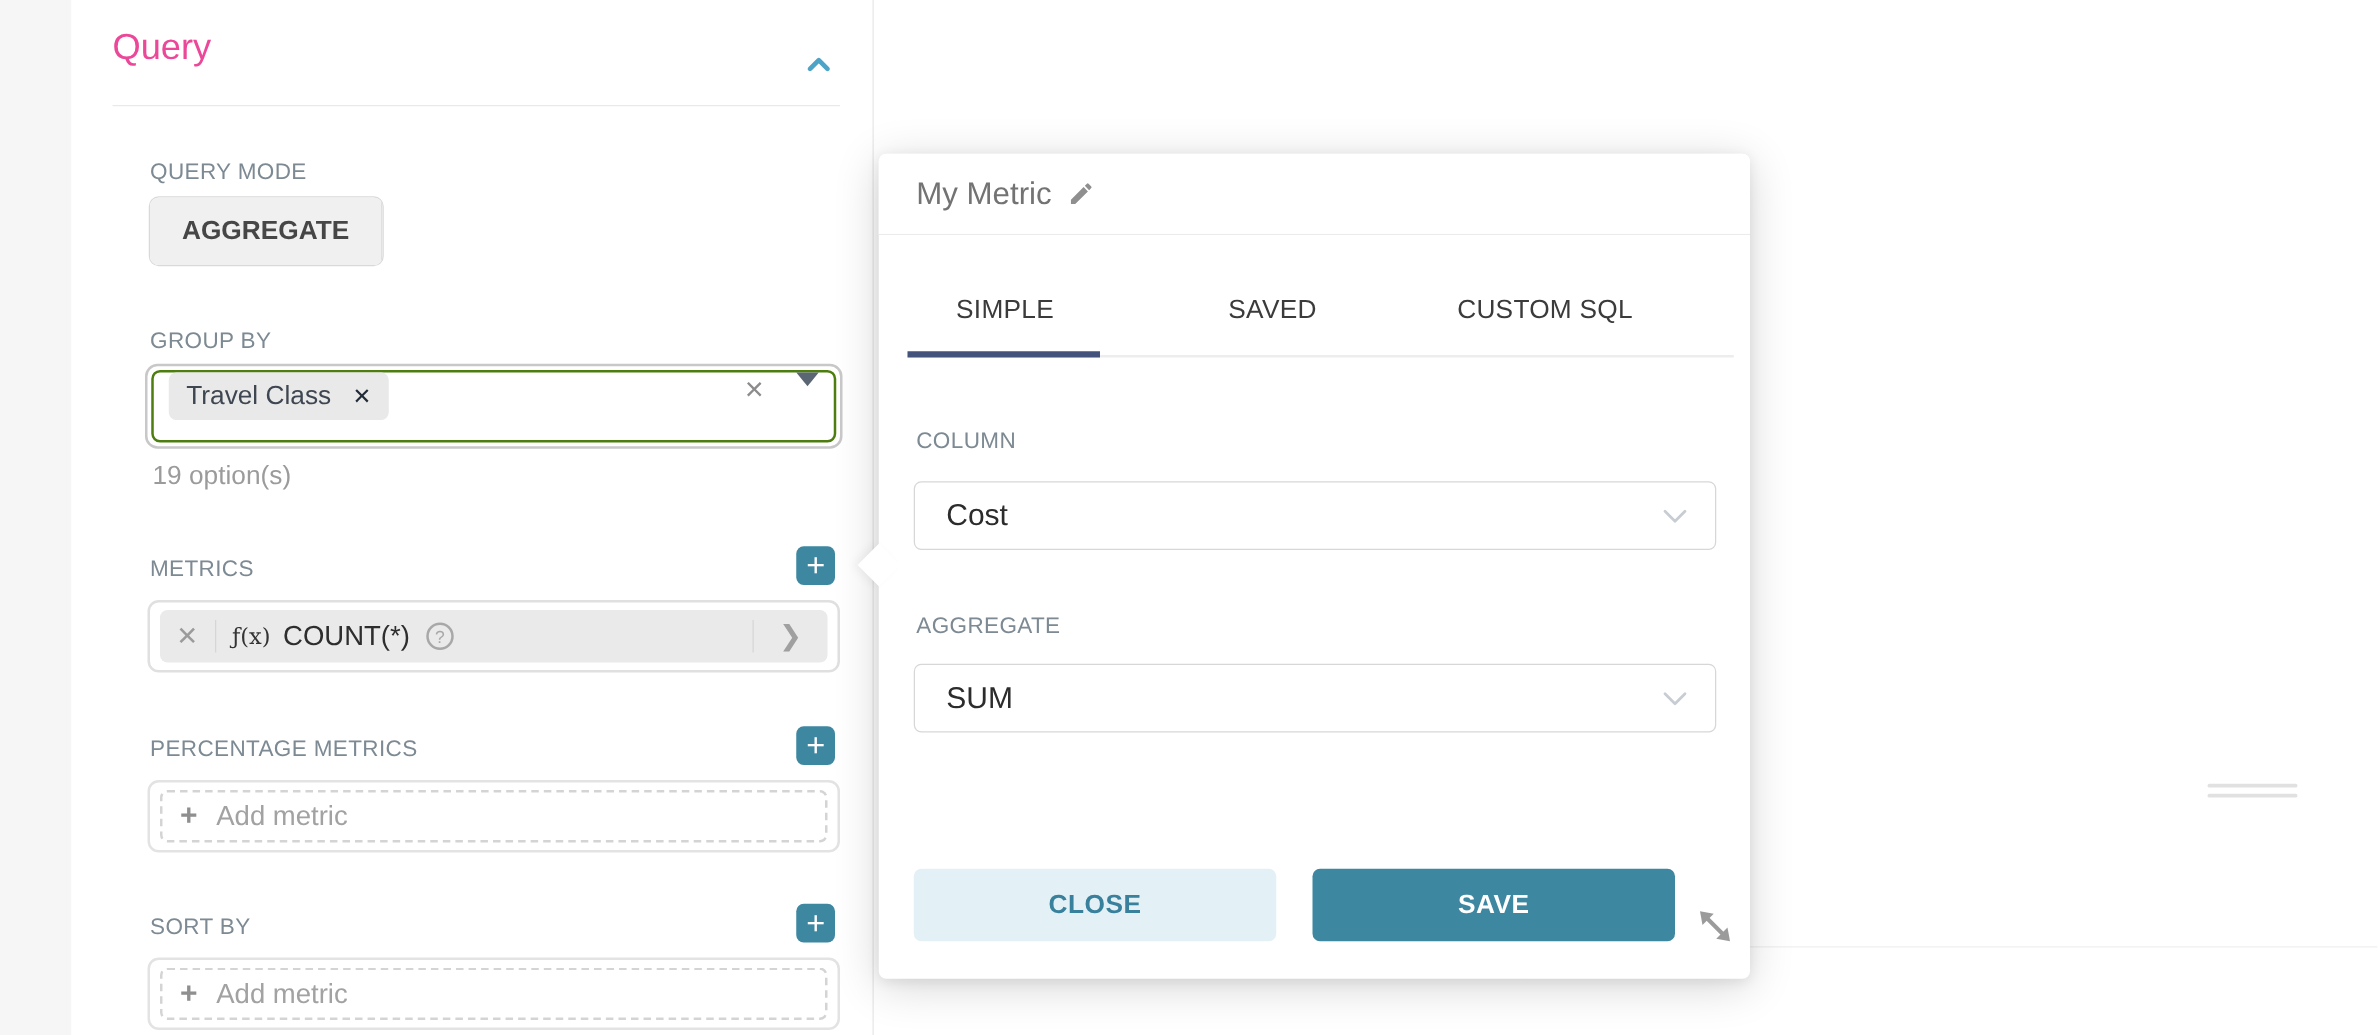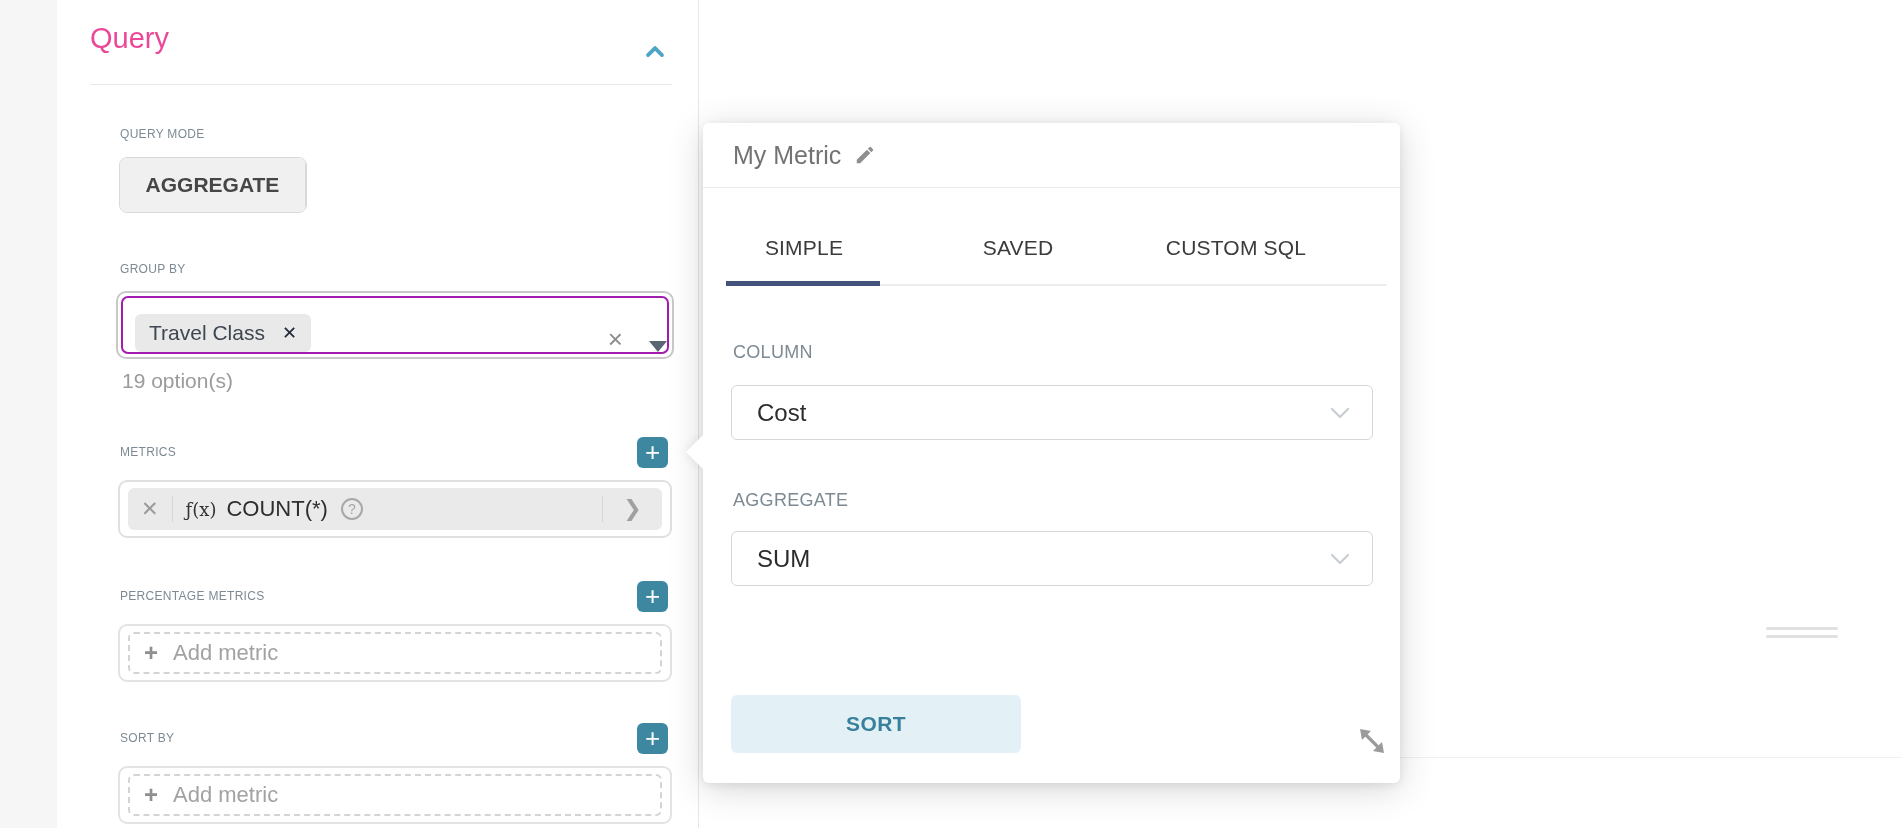--- a/index.html
+++ b/index.html
@@ -12,30 +12,30 @@
   .left-strip { position: absolute; left: 0; top: 0; width: 57px; height: 828px; background: #f6f6f6; }
 
   
   .panel-divider { position: absolute; left: 698px; top: 0; width: 1px; height: 828px; background: #e7e7e7; z-index: 1; }
 
   
   .q-title { position: absolute; left: 90px; top: 22px; font-size: 29px; font-weight: 500; color: #ec4899; }
   .collapse-btn { position: absolute; left: 640px; top: 36px; width: 30px; height: 30px; cursor: pointer; display: flex; align-items: center; justify-content: center; background: none; border: none; }
   .q-rule { position: absolute; left: 90px; top: 84px; width: 582px; height: 1px; background: #e9e9e9; }
 
-  .sec-label { position: absolute; left: 120px; font-size: 12px; letter-spacing: .3px; color: #7d8a93; }
+  .sec-label { position: absolute; left: 120px; font-size: 18px; letter-spacing: .3px; color: #7d8a93; }
 
   .segmented { position: absolute; left: 119px; top: 157px; height: 56px; display: flex; border: 1px solid #d9d9d9; border-radius: 8px; overflow: hidden; background: #fff; }
   .seg-btn { height: 100%; display: flex; align-items: center; justify-content: center; font-size: 21px; cursor: pointer; background: #fff; border: none; color: #505050; font-family: inherit; }
   .seg-btn.selected { background: #f0f0f0; font-weight: bold; color: #464646; border-right: 1px solid #d9d9d9; }
   .seg-aggregate { width: 186px; }
   .seg-raw { width: 216px; }
 
   .gb-select { position: absolute; left: 116px; top: 291px; width: 558px; height: 68px; border: 2px solid #c8c8c8; border-radius: 10px; background: #fff; cursor: pointer; }
-  .gb-inner { position: absolute; inset: 3px; border: 2px solid #a21caf; border-radius: 7px; display: flex; align-items: flex-end; padding: 0 0 0 12px; }
+  .gb-inner { position: absolute; inset: 3px; border: 2px solid #4d7c0f; border-radius: 7px; display: flex; align-items: flex-start; padding: 0 12px 0 12px; }
   .tag { display: flex; align-items: center; background: #e9e9e9; border-radius: 6px; padding: 7px 14px; font-size: 21px; color: #3e4651; }
   .tag-x { margin-left: 17px; font-weight: bold; font-size: 18px; color: #222b38; cursor: pointer; }
   .gb-spacer { flex: 1; }
   .clear-x { color: #8c8c8c; font-size: 26px; font-weight: 300; margin-right: 26px; cursor: pointer; line-height: 1; }
   .caret-down { width: 0; height: 0; border-left: 9px solid transparent; border-right: 9px solid transparent; border-top: 11px solid #5a6673; cursor: pointer; }
   .gb-hint { position: absolute; left: 122px; top: 369px; font-size: 21px; color: #9b9b9b; }
 
   .plus-btn { position: absolute; left: 637px; width: 31px; height: 31px; background: #3d87a1; border: none; border-radius: 6px; color: #fff; font-size: 26px; line-height: 27px; text-align: center; cursor: pointer; font-family: inherit; padding: 0; }
 
   .metric-box { position: absolute; left: 118px; top: 480px; width: 554px; height: 58px; border: 2px solid #e0e0e0; border-radius: 9px; background: #fff; }
@@ -186,21 +186,22 @@
     <div class="pop-label" style="top:367px;">AGGREGATE</div>
     <div class="pop-select" style="top:408px;gap:48px;">
       <span class="value">SUM</span>
       <span style="display:inline-flex;">
         <svg width="20" height="12" viewBox="0 0 20 12" fill="none">
             <polyline points="2,2 10,10 18,2" stroke="#c7cdd2" stroke-width="2.2" stroke-linecap="round" stroke-linejoin="round"></polyline>
           </svg>
       </span>
     </div>
 
-    <button class="pop-btn btn-close">SORT</button>
+    <button class="pop-btn btn-close">CLOSE</button>
+    <button class="pop-btn btn-save">SAVE</button>
 
     <span class="resize-handle">
       <svg width="34" height="34" viewBox="0 0 34 34">
         <line x1="9" y1="9" x2="25" y2="25" stroke="#9b9b9b" stroke-width="3.2"></line>
         <polygon points="5,5 16,7 7,16" fill="#9b9b9b"></polygon>
         <polygon points="29,29 18,27 27,18" fill="#9b9b9b"></polygon>
       </svg>
     </span>
   </div>
 

